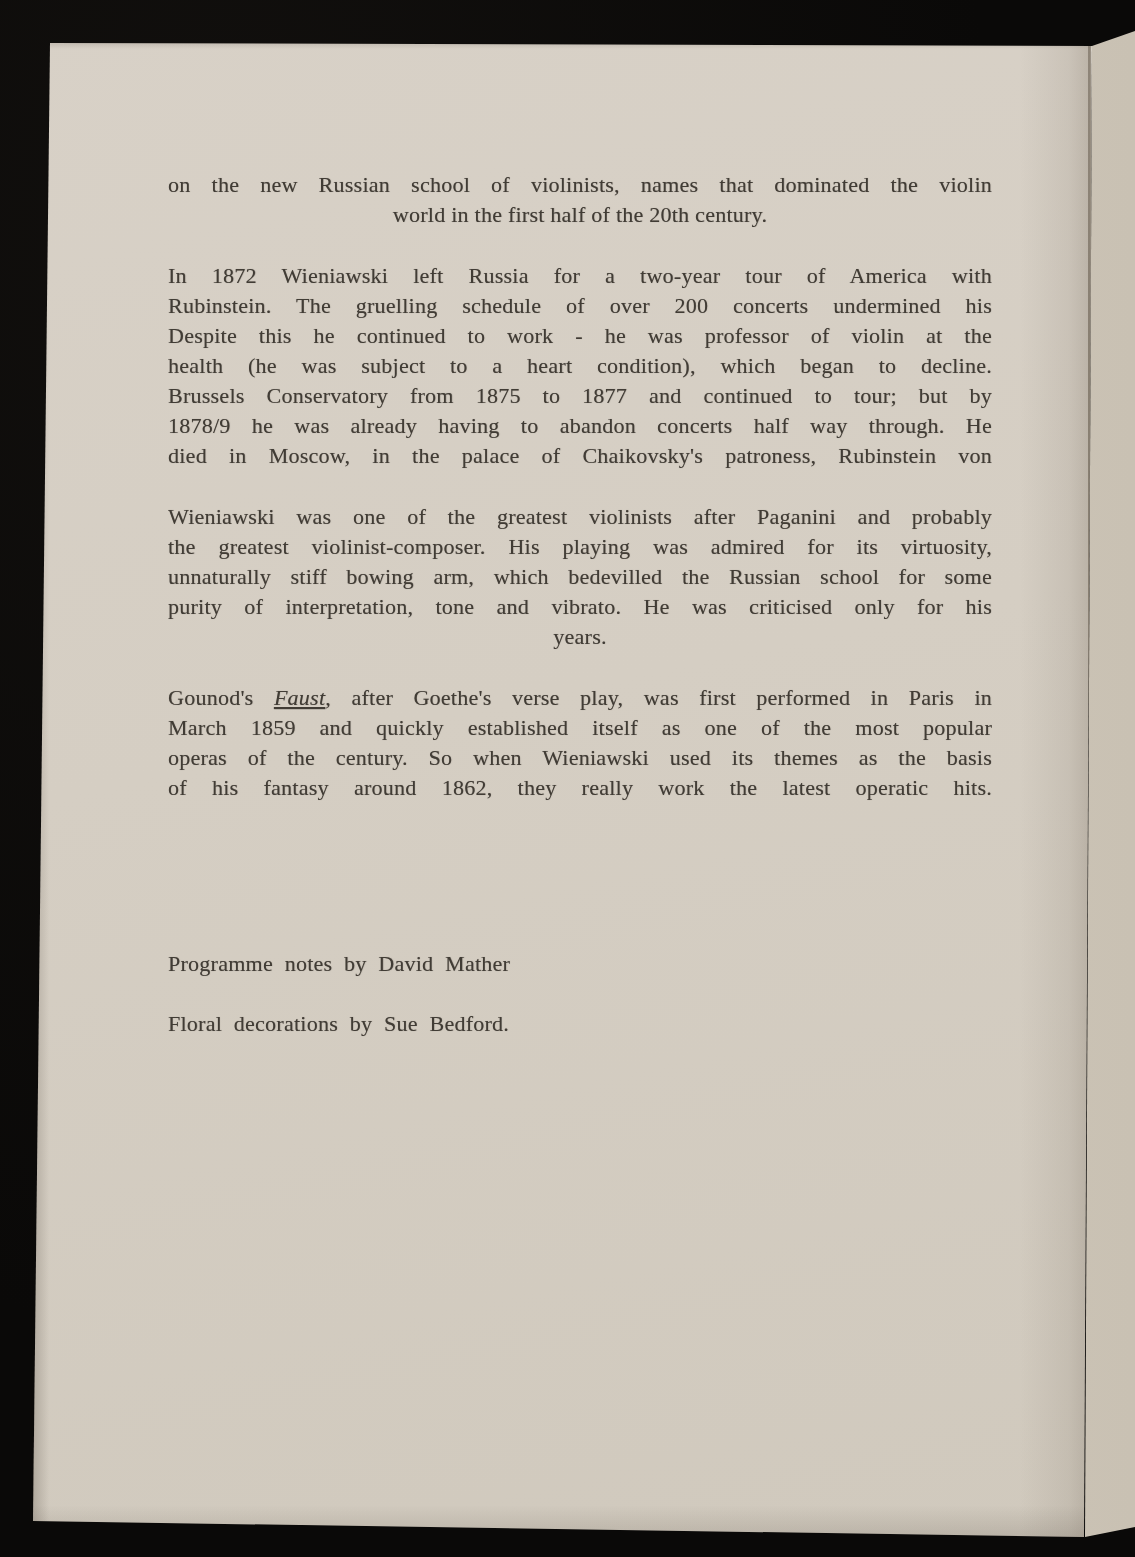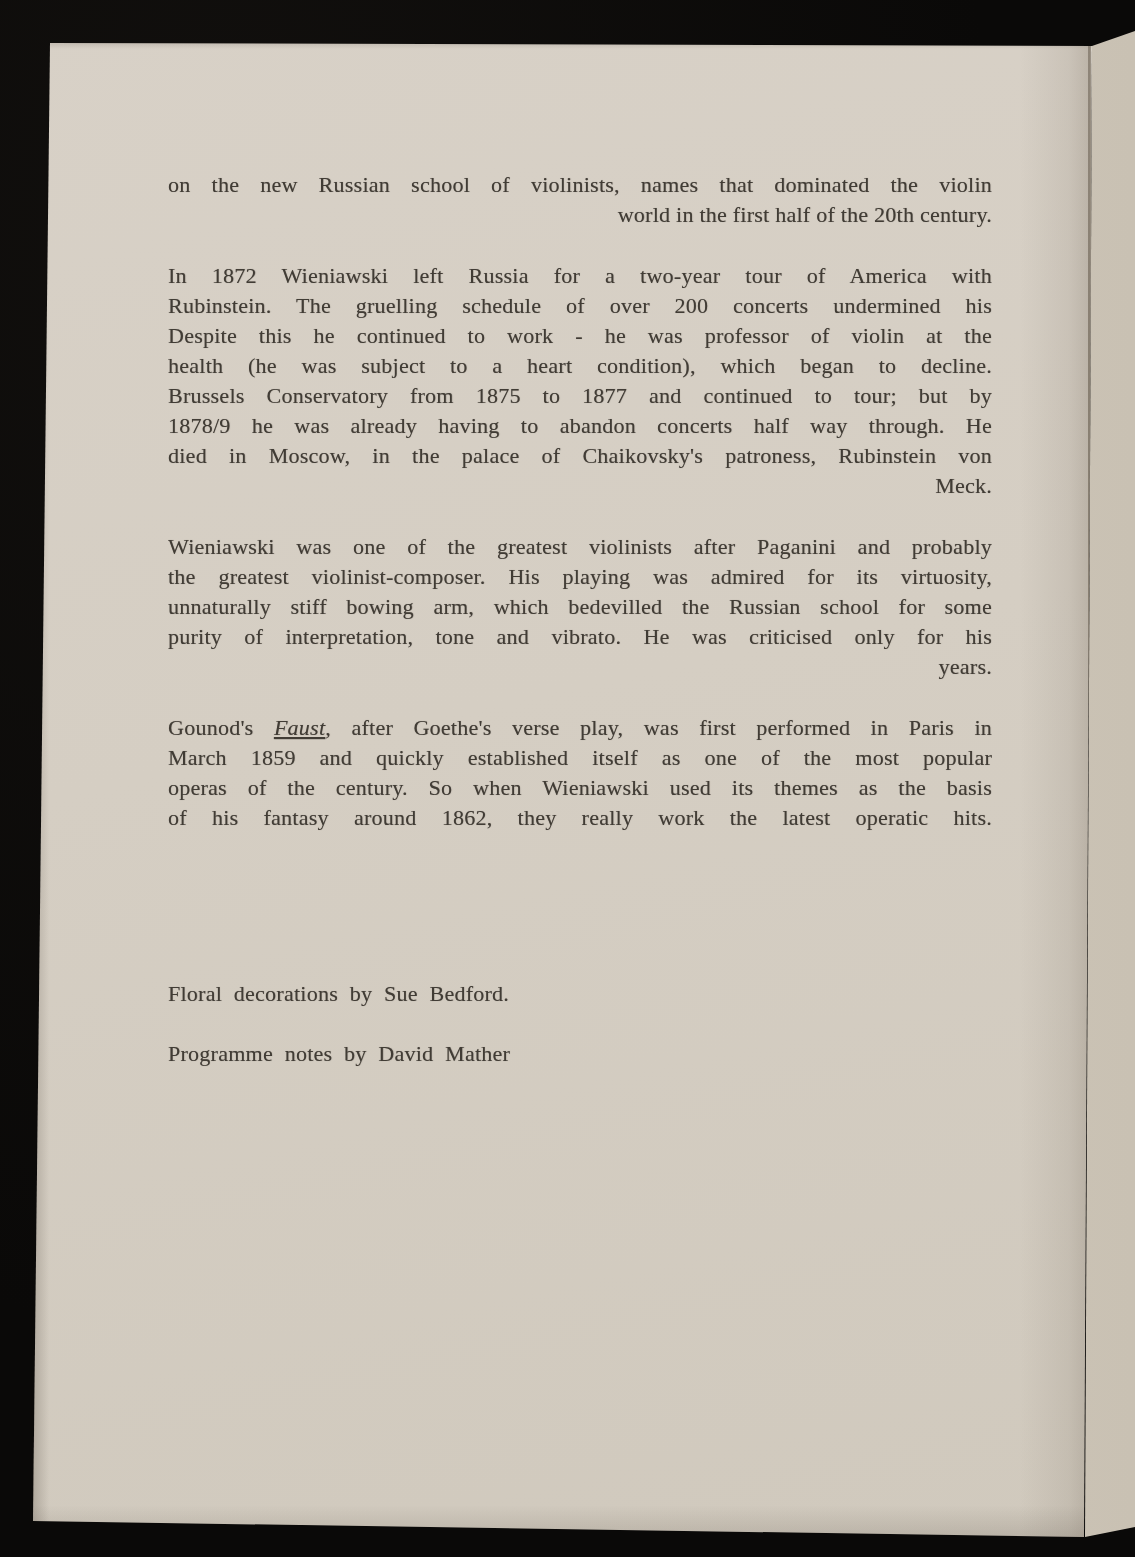--- a/index.html
+++ b/index.html
@@ -81,21 +81,21 @@
     overflow: hidden;
     text-align: justify;
   }
   .line.justified::after {
     content: "";
     display: inline-block;
     width: 100%;
     height: 0;
     vertical-align: top;
   }
-  .line.last { text-align: right; }
+  .line.last { text-align: center; }
   .italic { font-style: italic; text-decoration: underline; }
   .credits { margin-top: 146px; }
   .credit-line {
     height: 30px;
     line-height: 30px;
     word-spacing: 6px;
     text-align: left;
   }
   .credit-line + .credit-line { margin-top: 30px; }
 </style>
@@ -120,41 +120,40 @@
       </div>
 
       <div class="para">
         <div class="line justified">In 1872 Wieniawski left Russia for a two-year tour of America with</div>
         <div class="line justified">Rubinstein.  The gruelling schedule of over 200 concerts undermined his</div>
         <div class="line justified">Despite this he continued to work - he was professor of violin at the</div>
         <div class="line justified">health (he was subject to a heart condition), which began to decline.</div>
         <div class="line justified">Brussels Conservatory from 1875 to 1877 and continued to tour; but by</div>
         <div class="line justified">1878/9 he was already having to abandon concerts half way through.  He</div>
         <div class="line justified">died in Moscow, in the palace of Chaikovsky's patroness, Rubinstein von</div>
-        <div class="line last">Meck.</div>
       </div>
 
       <div class="para">
         <div class="line justified">Wieniawski was one of the greatest violinists after Paganini and probably</div>
         <div class="line justified">the greatest violinist-composer.  His playing was admired for its virtuosity,</div>
         <div class="line justified">unnaturally stiff bowing arm, which bedevilled the Russian school for some</div>
         <div class="line justified">purity of interpretation, tone and vibrato.  He was criticised only for his</div>
         <div class="line last">years.</div>
       </div>
 
       <div class="para">
         <div class="line justified"><span>Gounod's </span><span class="italic">Faust</span><span>, after Goethe's verse play, was first performed in Paris in</span></div>
         <div class="line justified">March 1859 and quickly established itself as one of the most popular</div>
         <div class="line justified">operas of the century.  So when Wieniawski used its themes as the basis</div>
         <div class="line justified">of his fantasy around 1862, they really work the latest operatic hits.</div>
       </div>
 
       <div class="credits">
+        <div class="credit-line">Programme notes by David Mather</div>
         <div class="credit-line">Floral decorations by Sue Bedford.</div>
-        <div class="credit-line">Programme notes by David Mather</div>
       </div>
 
     </div>
   </div>
 
   <div class="page-fold"></div>
 
 </div>
 
 </body></html>

